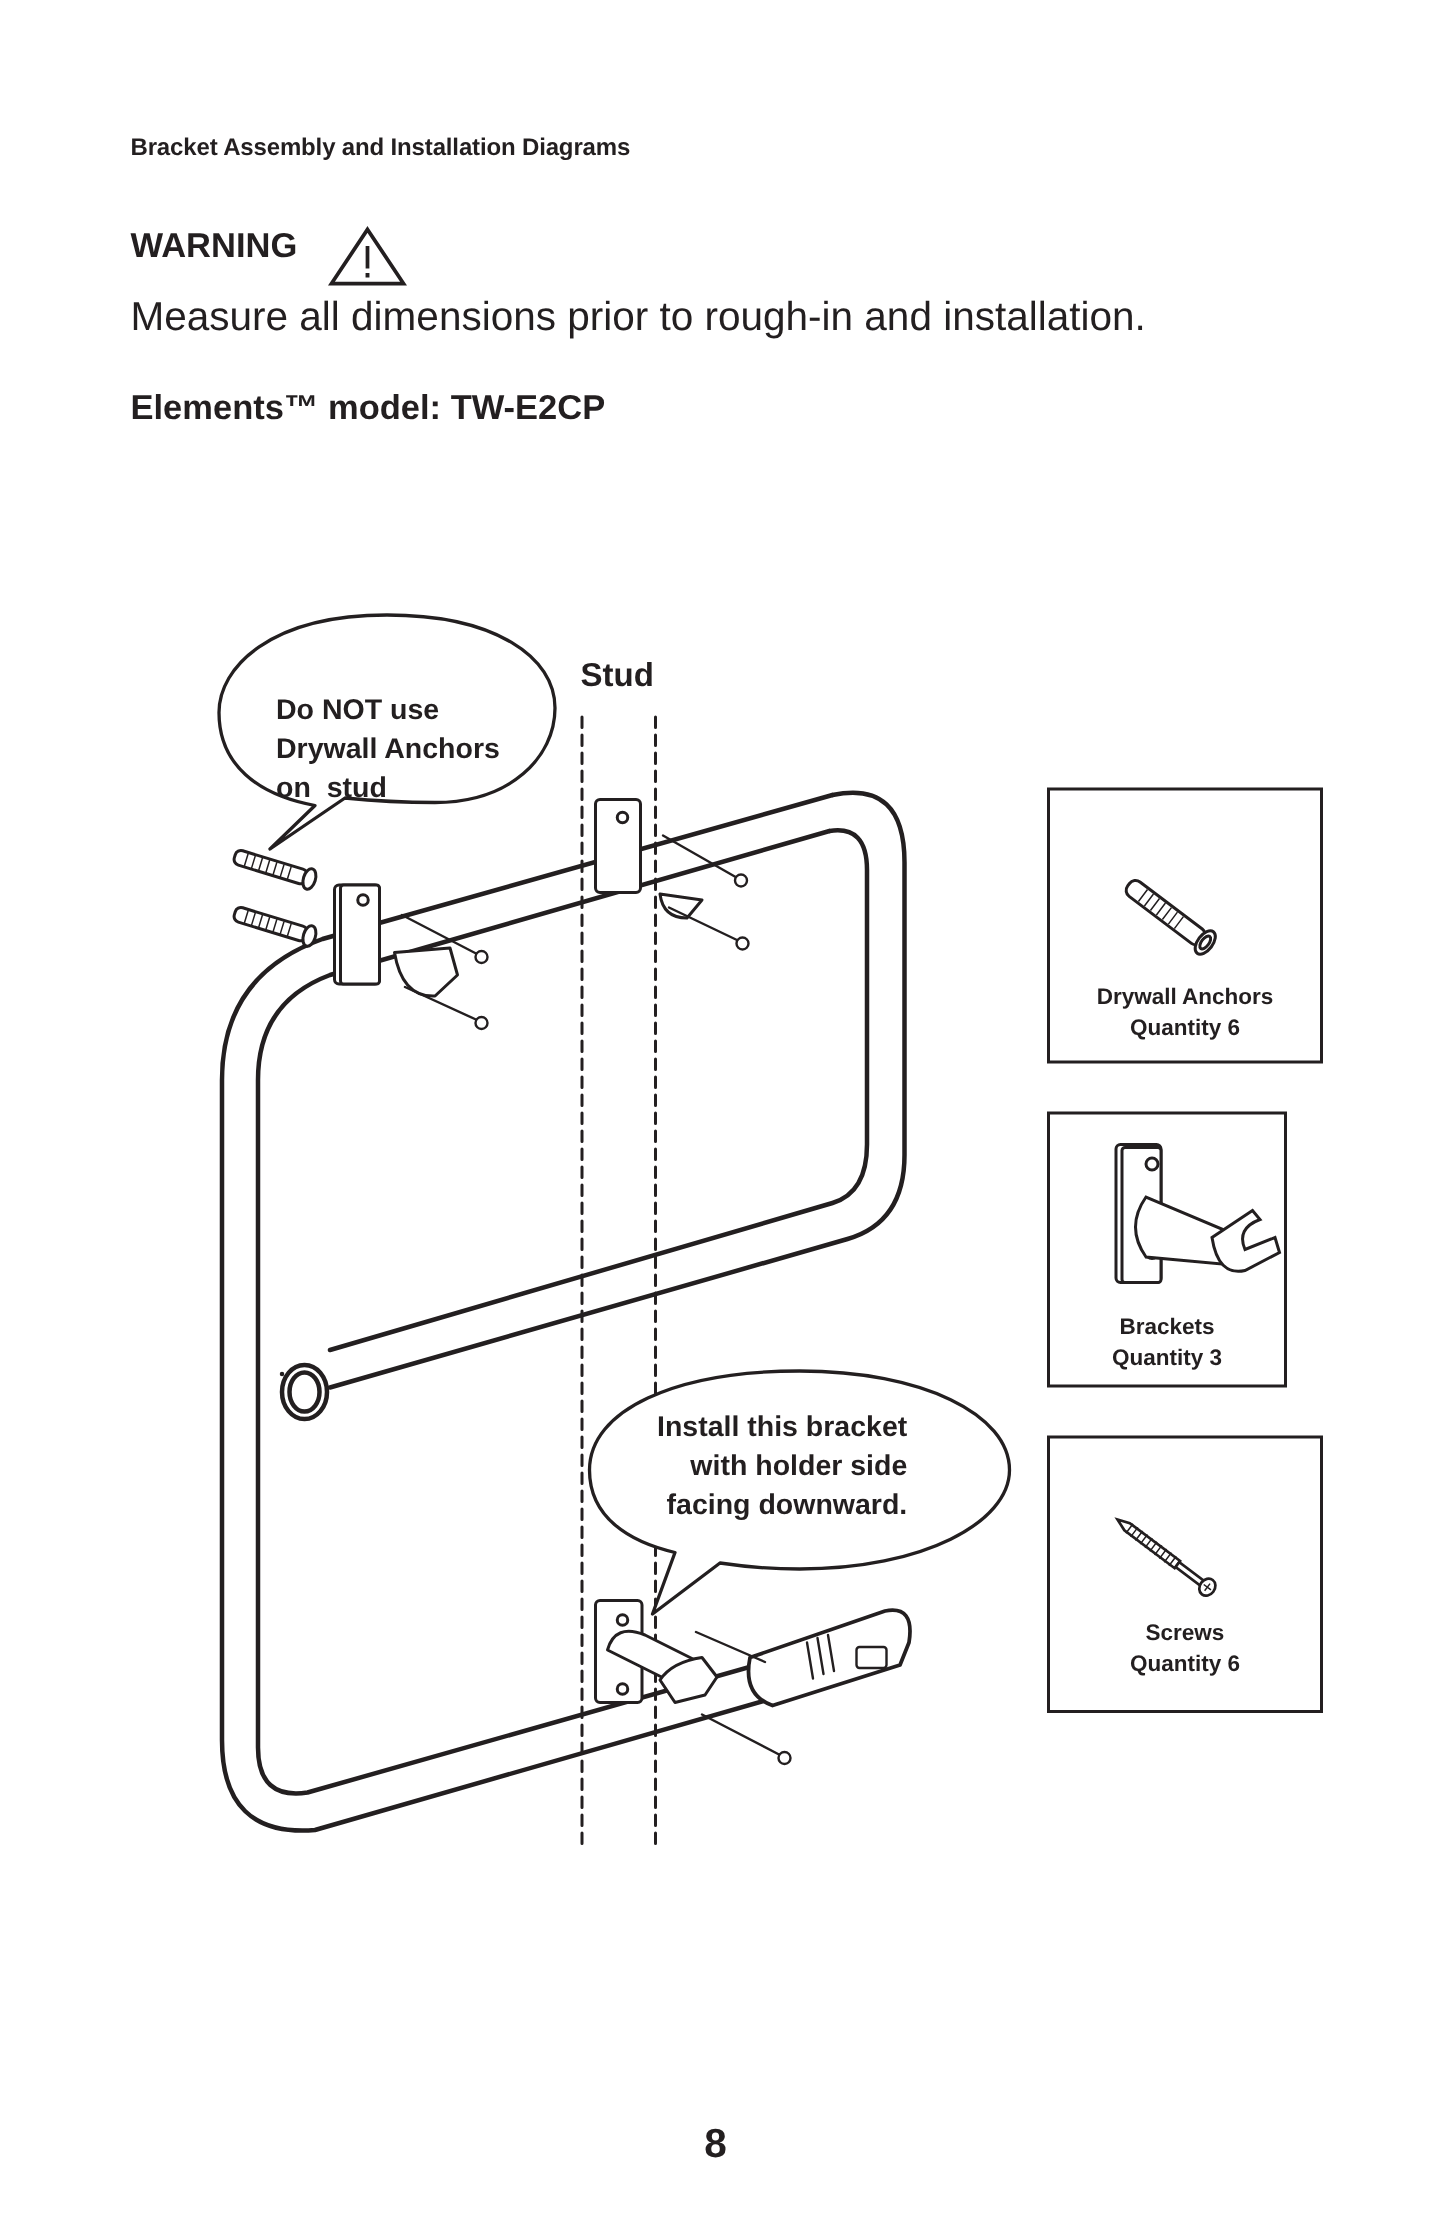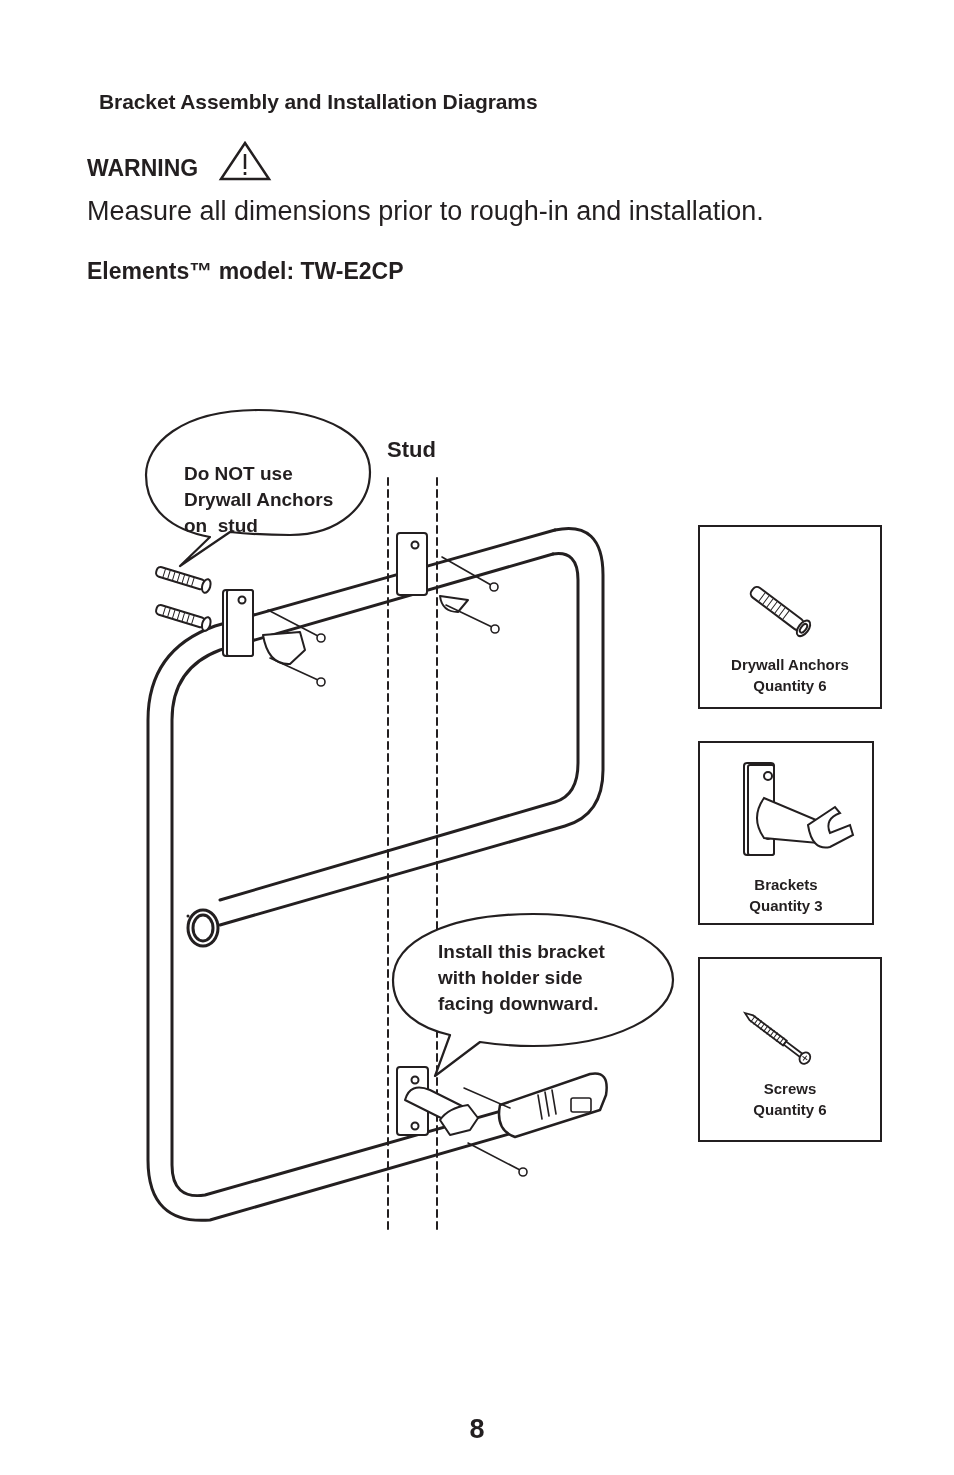--- a/index.html
+++ b/index.html
@@ -1,32 +1,32 @@
 <!DOCTYPE html>
 <html><head>
 <meta charset="utf-8">
 <style>
   html, body { margin: 0; padding: 0; background: #ffffff; }
   body { width: 954px; height: 1475px; position: relative; overflow: hidden; font-family: "Liberation Sans", sans-serif; color: #231f20; }
   .abs { position: absolute; }
-  .h1 { left: 99px; top: 90px; font-size: 21px; font-weight: bold; letter-spacing: -0.1px; }
-  .warn-row { left: 87px; top: 140px; display: flex; align-items: flex-end; }
+  .h1 { left: 87px; top: 90px; font-size: 16px; font-weight: bold; letter-spacing: -0.1px; }
+  .warn-row { left: 87px; top: 150px; display: flex; align-items: flex-start; }
   .warn-label { font-size: 23px; font-weight: bold; }
   .warn-icon { margin-left: 20px; width: 54px; height: 42px; }
   .warn-text { left: 87px; top: 196px; font-size: 27px; font-weight: normal; }
   .model { left: 87px; top: 258px; font-size: 23px; font-weight: bold; }
   .diagram { left: 0; top: 0; width: 954px; height: 1475px; }
   .bubble-text { font-size: 19px; font-weight: bold; line-height: 26px; }
   .b1 { left: 184px; top: 433px; margin-top: 28px; }
-  .b2 { left: 438px; top: 939px; }
+  .b2 { left: 438px; top: 939px; text-align: right; }
   .stud-label { left: 387px; top: 437px; font-size: 22px; font-weight: bold; }
   .part-box { position: absolute; border: 2px solid #231f20; background: #fff; box-sizing: border-box; }
   .part-box .cap { position: absolute; left: 0; right: 0; text-align: center; font-size: 15px; font-weight: bold; line-height: 21px; }
   .box1 { left: 698px; top: 525px; width: 184px; height: 184px; }
-  .box2 { left: 698px; top: 741px; width: 176px; height: 184px; }
+  .box2 { left: 698px; top: 741px; width: 160px; height: 184px; }
   .box3 { left: 698px; top: 957px; width: 184px; height: 185px; }
   .box1 .cap { top: 127px; }
   .box2 .cap { top: 131px; }
   .box3 .cap { top: 119px; }
   .part-box svg { position: absolute; left: 0; top: 0; }
   .page-num { left: 0; width: 954px; top: 1414px; text-align: center; font-size: 27px; font-weight: bold; }
 </style>
 </head>
 <body>
 

